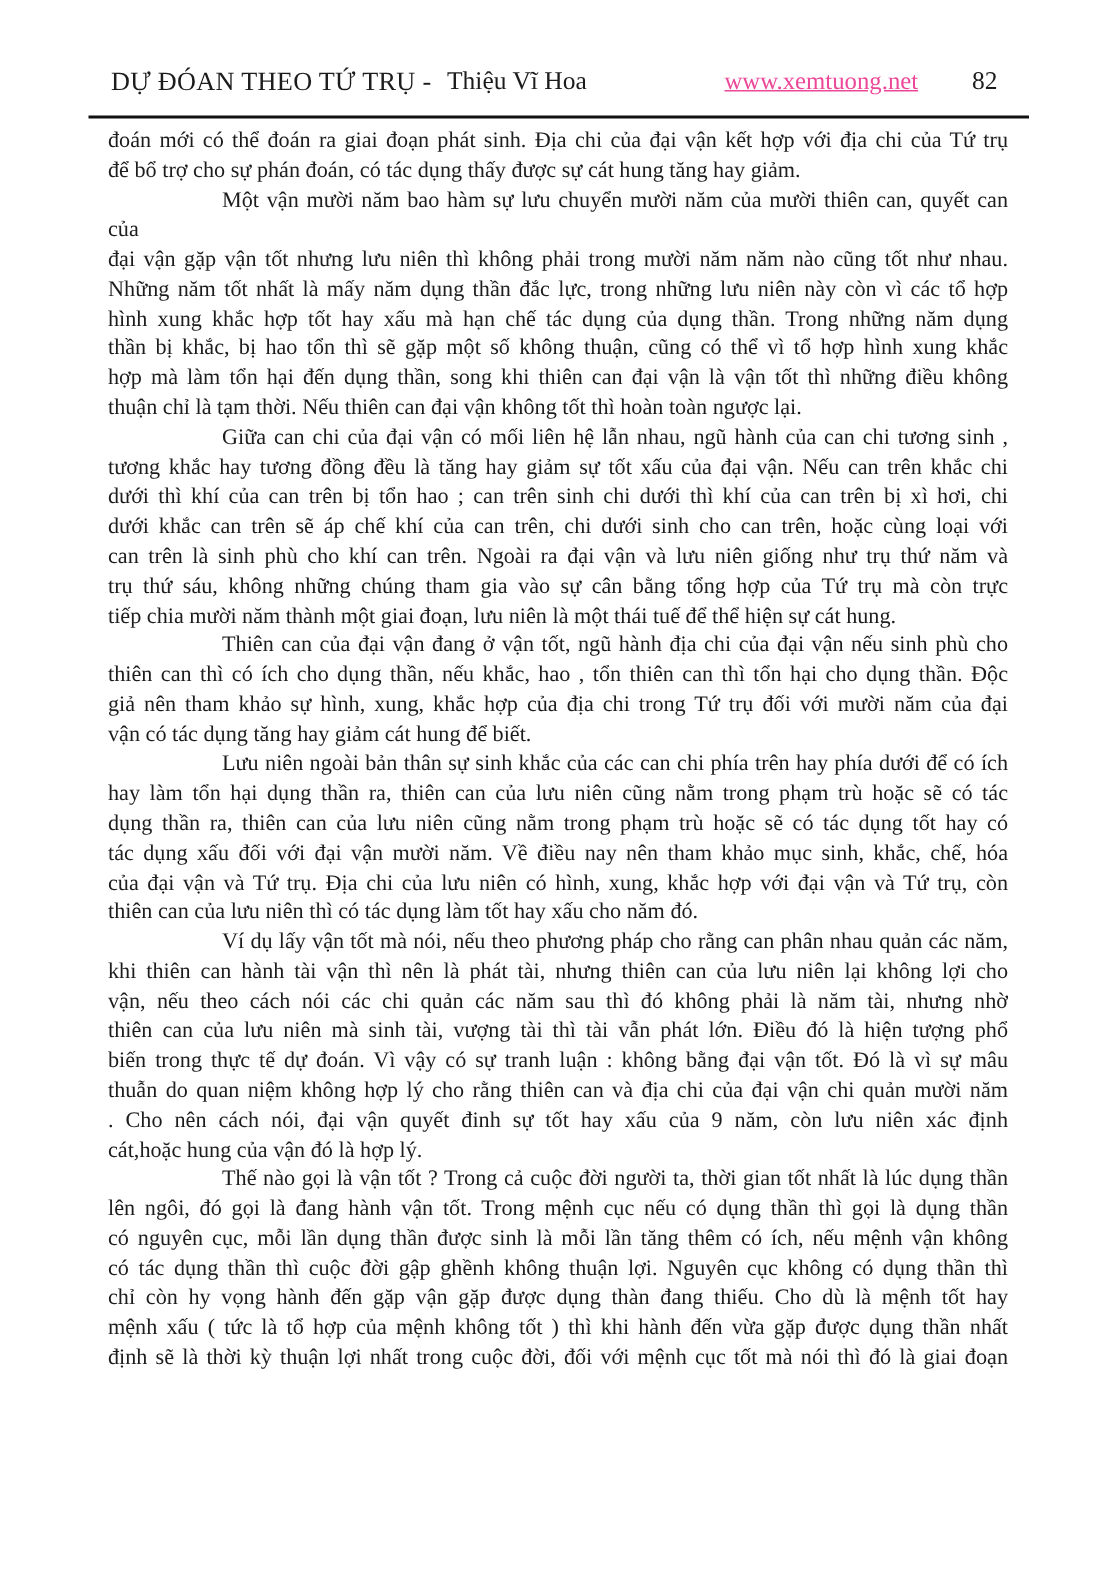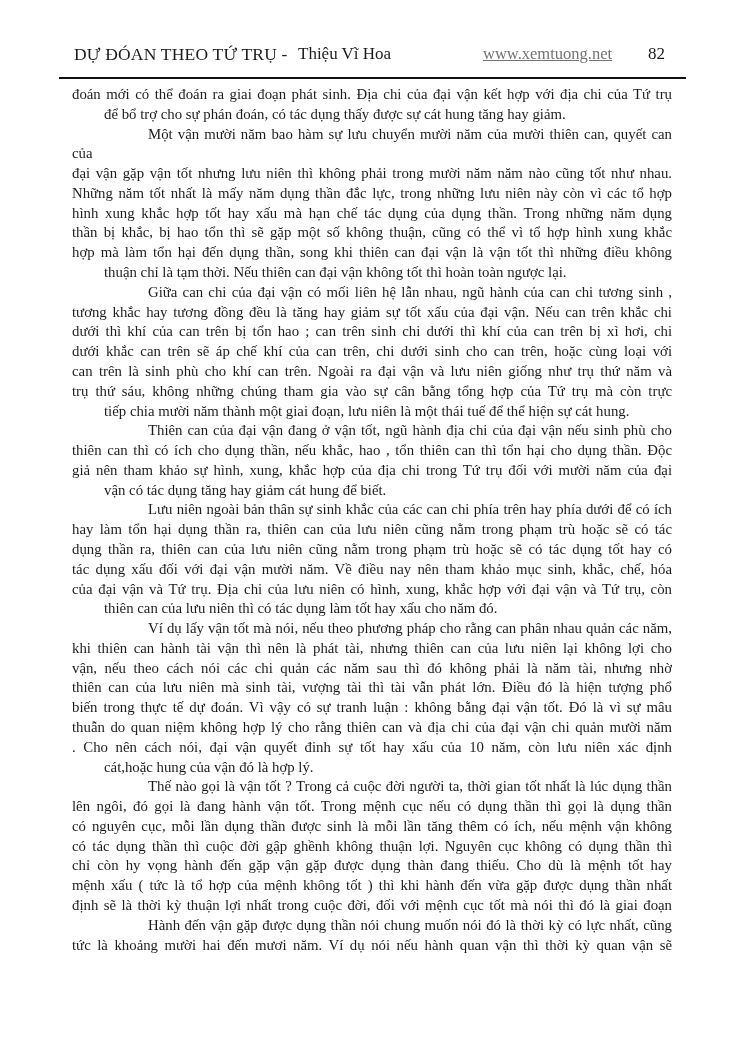--- a/index.html
+++ b/index.html
@@ -9,21 +9,21 @@
     height: 1053px;
     background: #ffffff;
     color: #1c1c1c;
     font-family: "Liberation Serif", "DejaVu Serif", serif;
     overflow: hidden;
   }
   
   .hdr-item { position: absolute; top: 44px; white-space: nowrap; }
   .hdr-title   { left: 74px;  font-size: 17.5px; letter-spacing: 0.2px; }
   .hdr-author  { left: 298px; font-size: 17px; }
-  .hdr-site    { left: 483px; font-size: 16.5px; text-decoration: underline; color: #737373; cursor: pointer; }
+  .hdr-site    { left: 483px; font-size: 16.5px; text-decoration: underline; color: #ec4899; cursor: pointer; }
   .hdr-pagenum { left: 648px; font-size: 17px; text-align: right; }
   .rule {
     position: absolute;
     top: 77px; left: 59px;
     width: 627px; height: 1.6px;
     background: #111111;
   }
   
   .body-text {
     position: absolute;
@@ -33,21 +33,21 @@
     line-height: 19.78px;
     text-rendering: optimizeLegibility;
   }
   .para { margin: 0; padding: 0; font-family: Liberation Serif, serif; }
   .line {
     text-align: justify;
     text-align-last: justify;
     overflow: hidden;
     white-space: normal;
   }
-  .line.para-end { text-align-last: left; margin-left: 32px; }
+  .line.para-end { text-align-last: left; }
   .line.para-first.indented { text-indent: 76px; }
 </style>
 </head>
 <body>
 
 <div class="page">
   <header>
     <span class="hdr-item hdr-title">DỰ ĐÓAN THEO TỨ TRỤ -</span>
     <span class="hdr-item hdr-author">Thiệu Vĩ Hoa</span>
     <span class="hdr-item hdr-site">www.xemtuong.net</span>
@@ -91,30 +91,26 @@
         <div class="line">của đại vận và Tứ trụ. Địa chi của lưu niên có hình, xung, khắc hợp với đại vận và Tứ trụ, còn</div>
         <div class="line para-end">thiên can của lưu niên thì có tác dụng làm tốt hay xấu cho năm đó.</div>
       </div>
       <div class="para">
         <div class="line para-first indented">Ví dụ lấy vận tốt mà nói, nếu theo phương pháp cho rằng can phân nhau quản các năm,</div>
         <div class="line">khi thiên can hành tài vận thì nên là phát tài, nhưng thiên can của lưu niên lại không lợi cho</div>
         <div class="line">vận, nếu theo cách nói các chi quản các năm sau thì đó không phải là năm tài, nhưng nhờ</div>
         <div class="line">thiên can của lưu niên mà sinh tài, vượng tài thì tài vẫn phát lớn. Điều đó là hiện tượng phổ</div>
         <div class="line">biến trong thực tế dự đoán. Vì vậy có sự tranh luận : không bằng đại vận tốt. Đó là vì sự mâu</div>
         <div class="line">thuẫn do quan niệm không hợp lý cho rằng thiên can và địa chi của đại vận chi quản mười năm</div>
-        <div class="line">. Cho nên cách nói, đại vận quyết đinh sự tốt hay xấu của 10 năm, còn lưu niên xác định</div>
+        <div class="line">. Cho nên cách nói, đại vận quyết đinh sự tốt hay xấu của 9 năm, còn lưu niên xác định</div>
         <div class="line para-end">cát,hoặc hung của vận đó là hợp lý.</div>
       </div>
       <div class="para">
         <div class="line para-first indented">Thế nào gọi là vận tốt ? Trong cả cuộc đời người ta, thời gian tốt nhất là lúc dụng thần</div>
         <div class="line">lên ngôi, đó gọi là đang hành vận tốt. Trong mệnh cục nếu có dụng thần thì gọi là dụng thần</div>
         <div class="line">có nguyên cục, mỗi lần dụng thần được sinh là mỗi lần tăng thêm có ích, nếu mệnh vận không</div>
         <div class="line">có tác dụng thần thì cuộc đời gập ghềnh không thuận lợi. Nguyên cục không có dụng thần thì</div>
         <div class="line">chỉ còn hy vọng hành đến gặp vận gặp được dụng thàn đang thiếu. Cho dù là mệnh tốt hay</div>
         <div class="line">mệnh xấu ( tức là tổ hợp của mệnh không tốt ) thì khi hành đến vừa gặp được dụng thần nhất</div>
         <div class="line">định sẽ là thời kỳ thuận lợi nhất trong cuộc đời, đối với mệnh cục tốt mà nói thì đó là giai đoạn</div>
       </div>
-      <div class="para">
-        <div class="line para-first indented">Hành đến vận gặp được dụng thần nói chung muốn nói đó là thời kỳ có lực nhất, cũng</div>
-        <div class="line">tức là khoảng mười hai đến mươi năm. Ví dụ nói nếu hành quan vận thì thời kỳ quan vận sẽ</div>
-      </div>
     </main>
 </div>
 
 </body></html>

